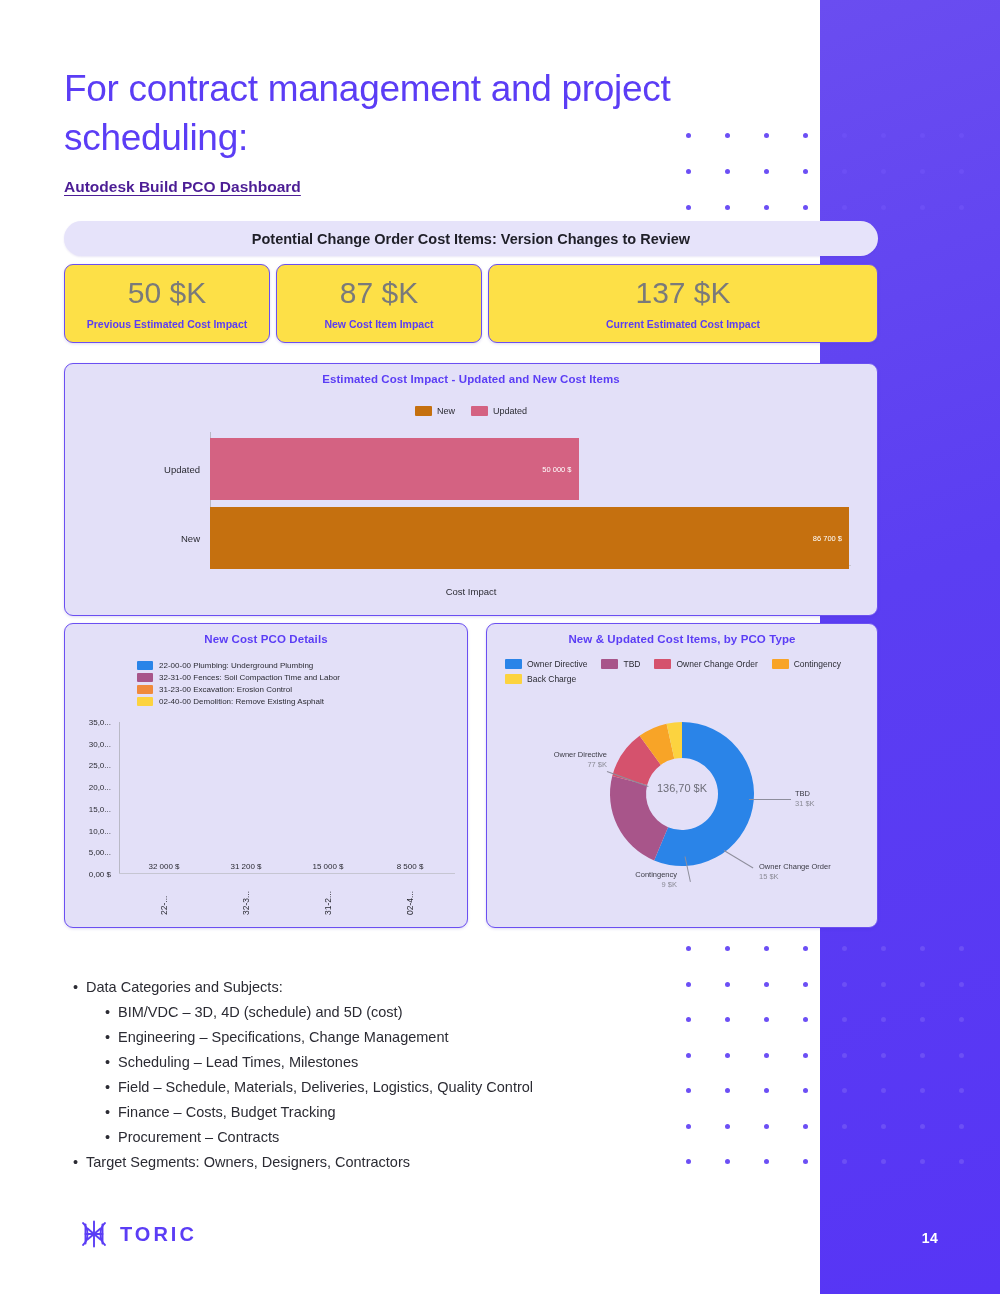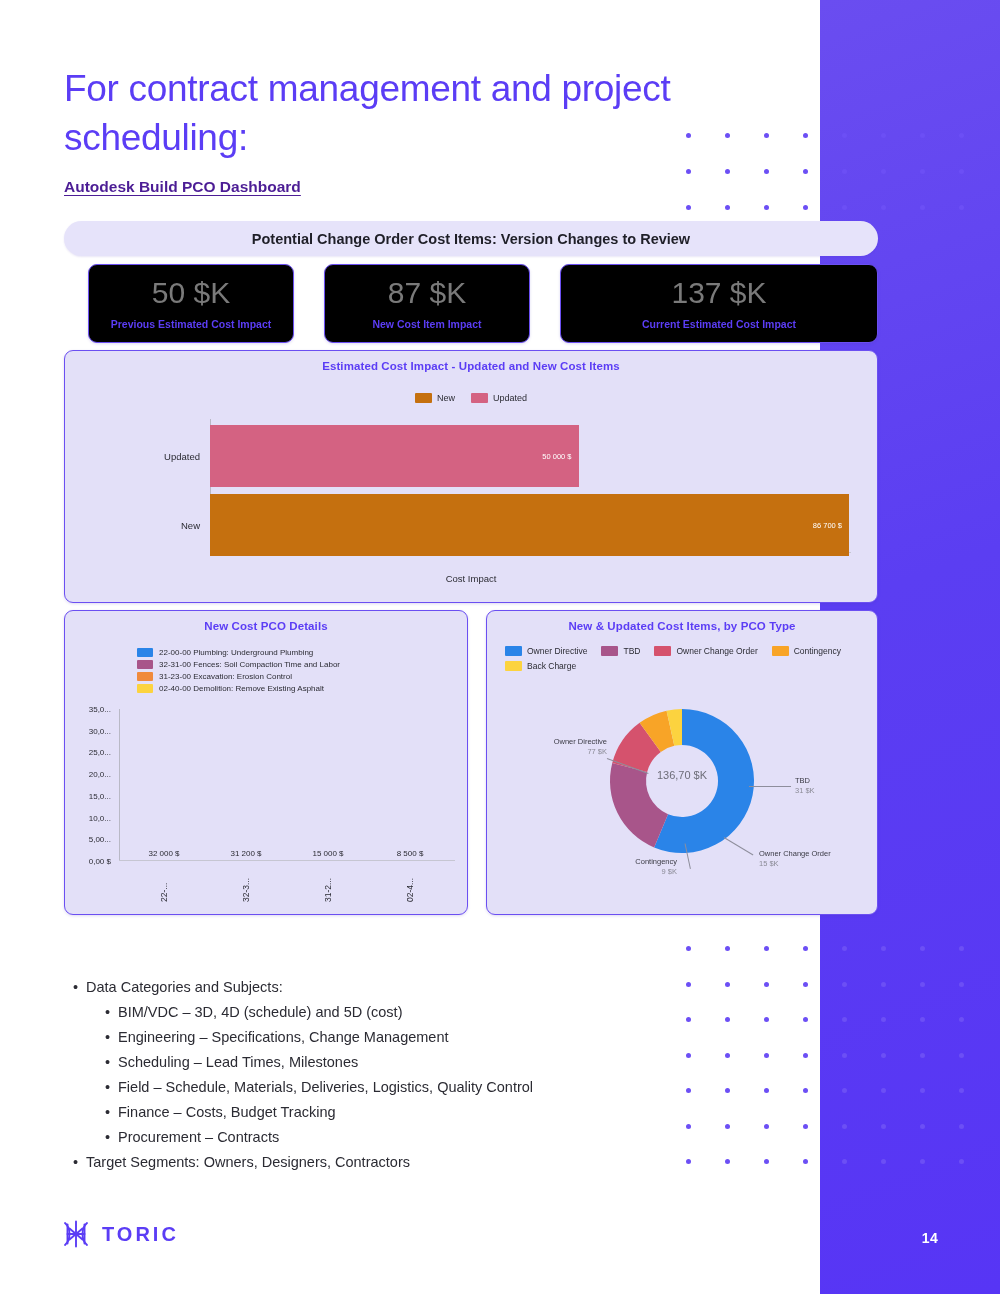--- a/index.html
+++ b/index.html
@@ -45,42 +45,41 @@
 
   .dash-title-bar {
     height: 35px; border-radius: 18px; background: #e6e3fa;
     display: flex; align-items: center; justify-content: center;
     font-size: 14.5px; font-weight: 700; color: #1f1f28;
     box-shadow: 0 1px 2px rgba(70,50,180,.12);
   }
 
   .kpi-row { display: flex; gap: 6px; margin-top: 8px; }
   .kpi {
-    background: #000000; border: 1.6px solid #6b4ff2; border-radius: 9px;
+    background: #fde047; border: 1.6px solid #6b4ff2; border-radius: 9px;
     padding: 10px 6px 12px; text-align: center;
     box-shadow: 0 1px 3px rgba(70,50,180,.18);
-    margin-left: 24px;
   }
   .kpi.k1 { width: 206px; }
   .kpi.k2 { width: 206px; }
   .kpi.k3 { flex: 1; }
   .kpi-val { font-size: 30px; color: #7a7a7a; font-weight: 400; line-height: 36px; }
   .kpi-lab { font-size: 10.5px; color: #5b3df5; margin-top: 7px; font-weight: 600; }
 
   .panel {
     background: #e3e0f8; border: 1.6px solid #6b4ff2; border-radius: 9px;
     box-shadow: 0 1px 3px rgba(70,50,180,.18); position: relative;
   }
   .panel-title {
     text-align: center; color: #5b3df5; font-size: 11.5px; font-weight: 600;
     padding-top: 9px; letter-spacing: .1px;
   }
 
   
-  .hbar-panel { margin-top: 7px; height: 253px; }
+  .hbar-panel { margin-top: 20px; height: 253px; }
   .legend-row { display: flex; justify-content: center; gap: 16px; margin-top: 21px; }
   .legend-item { display: flex; align-items: center; gap: 5px; font-size: 9px; color: #2b2b33; }
   .swatch { width: 17px; height: 10px; border-radius: 1px; display: inline-block; }
 
   .hbar-plot { position: relative; margin: 16px 26px 0 0; height: 146px; }
   .hbar-axis {
     position: absolute; left: 145px; top: 0; bottom: 12px; width: 1px; background: #b9b9c6;
   }
   .hbar-baseline {
     position: absolute; left: 145px; right: 0; bottom: 12px; height: 1px; background: #c6c6d2;
@@ -151,21 +150,21 @@
   .bullets { position: absolute; left: 70px; top: 975px; width: 620px; color: #2b2b33; }
   .b-l1 { font-size: 14.5px; line-height: 25px; padding-left: 16px; position: relative; }
   .b-l2 { font-size: 14.5px; line-height: 25px; padding-left: 48px; position: relative; }
   .b-l1::before, .b-l2::before {
     content: "\2022"; position: absolute; color: #2b2b33;
   }
   .b-l1::before { left: 3px; }
   .b-l2::before { left: 35px; }
 
   
-  .logo { position: absolute; left: 62px; bottom: 46px; display: flex; align-items: center; gap: 12px; }
+  .logo { position: absolute; left: 80px; bottom: 46px; display: flex; align-items: center; gap: 12px; }
   .logo-text { color: #5b3df5; font-size: 20px; font-weight: 700; letter-spacing: 3px; }
 </style>
 </head>
 <body>
 
 <div class="slide">
 
   <div class="right-panel">
     <div class="panel-page-num">14</div>
   </div>

